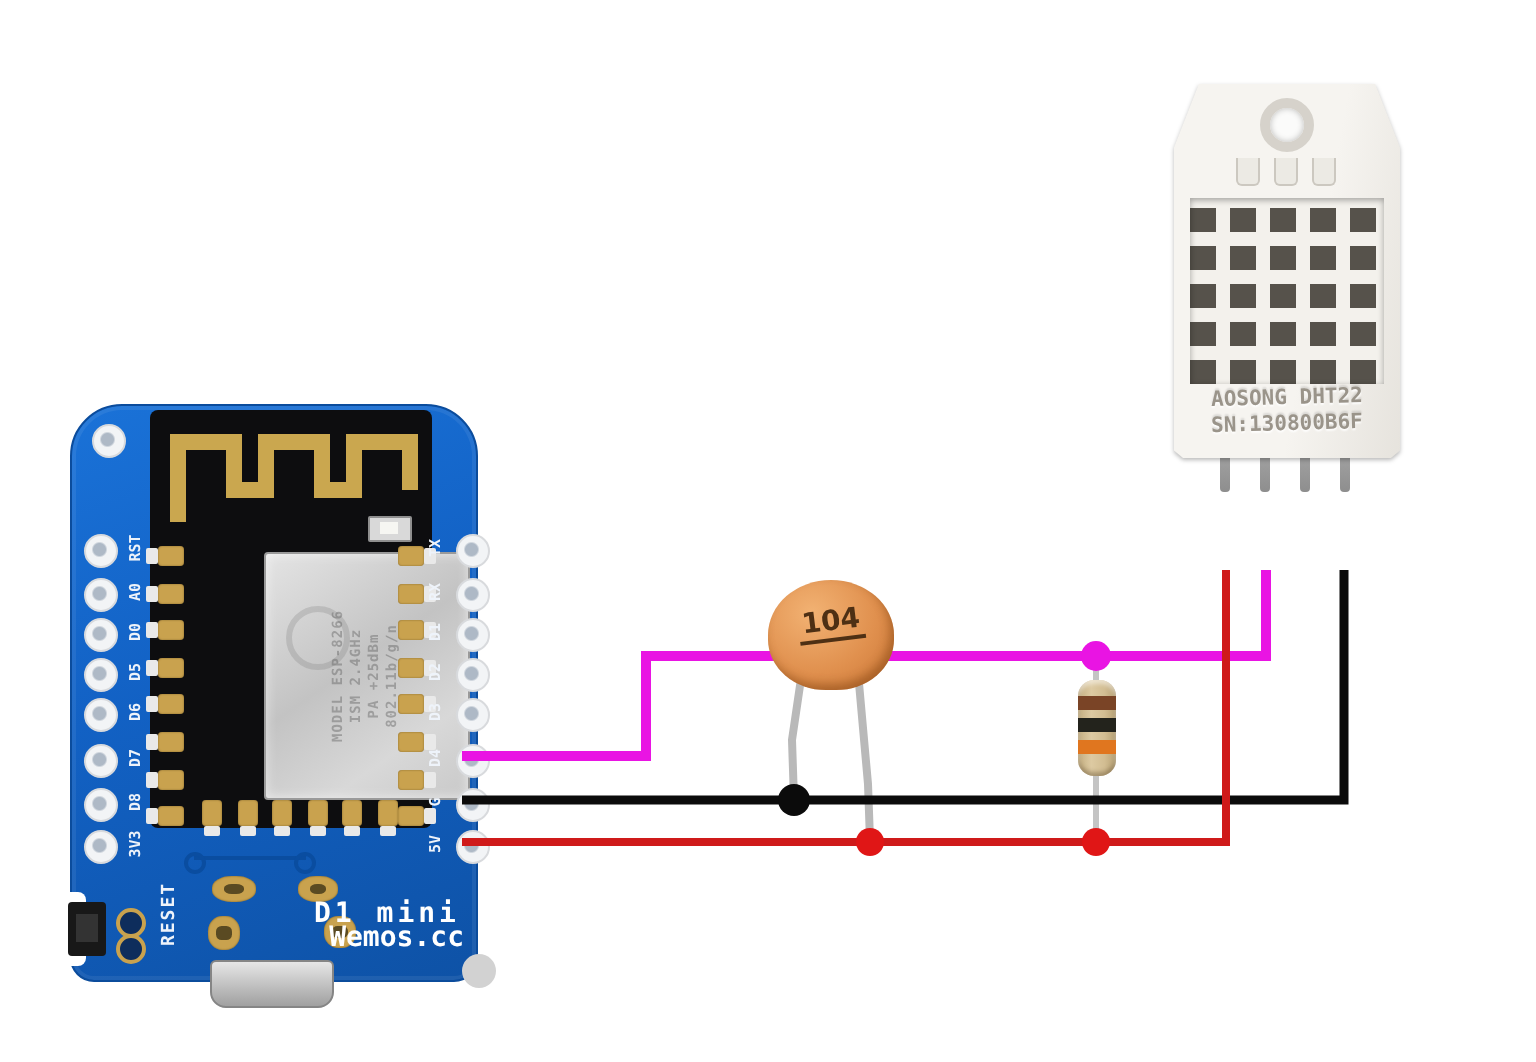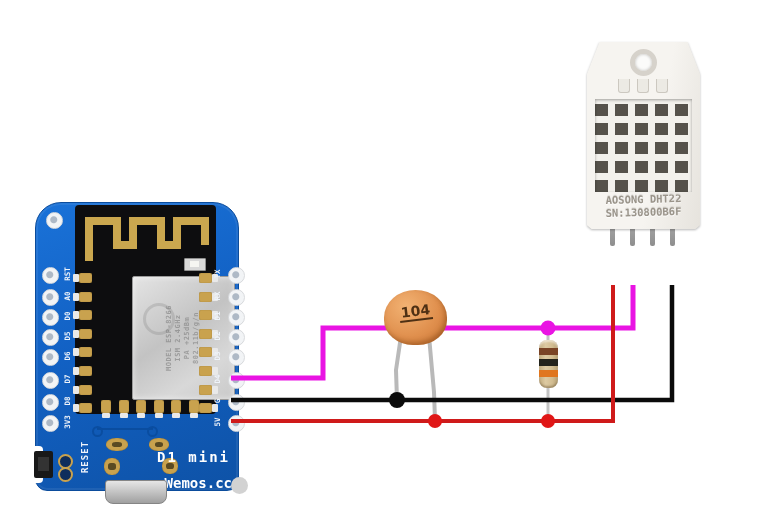--- a/index.html
+++ b/index.html
@@ -41,21 +41,21 @@
   .trace::before{left:-5px;} .trace::after{right:-5px;}
   .oval{position:absolute;background:#c9a24e;border-radius:45%;box-shadow:inset 0 0 1px #6e5622;}
   .oval::after{content:"";position:absolute;left:28%;top:30%;width:44%;height:40%;background:#5a4a22;border-radius:40%;}
   .reset-notch{position:absolute;left:-6px;top:243px;width:13px;height:37px;background:#ffffff;border-radius:4px;}
   .reset-btn{position:absolute;left:-2px;top:248px;width:19px;height:27px;background:#181818;border-radius:2px;}
   .reset-btn::after{content:"";position:absolute;left:4px;top:6px;width:11px;height:14px;background:#333;}
   .reset-label{position:absolute;left:28px;top:247px;width:42px;height:14px;display:flex;align-items:center;justify-content:center;
          transform:rotate(-90deg);transform-origin:center;color:#eef3fa;font:bold 9px "DejaVu Sans Mono",monospace;letter-spacing:1px;}
   .small-hole{position:absolute;width:11px;height:11px;border-radius:50%;background:#0e2d5c;border:2px solid #c9a24e;}
   .board-title{position:absolute;right:8px;top:246px;color:#fff;font:bold 14px "DejaVu Sans Mono",monospace;letter-spacing:2px;}
-  .board-brand{position:absolute;right:6px;top:272px;color:#fff;font:bold 14px "DejaVu Sans Mono",monospace;letter-spacing:0;}
+  .board-brand{position:absolute;right:6px;top:258px;color:#fff;font:bold 14px "DejaVu Sans Mono",monospace;letter-spacing:0;}
   .usb{position:absolute;left:69px;top:277px;width:60px;height:22px;border:1px solid #858585;border-radius:3px 3px 8px 8px;
          background:linear-gradient(180deg,#e6e6e6,#a0a0a0);}
   .corner-hole{position:absolute;left:195px;top:274px;width:17px;height:17px;border-radius:50%;background:#d2d2d2;}
 
   
   .capacitor{position:absolute;left:384px;top:290px;width:63px;height:55px;}
   .cap-body{position:absolute;inset:0;border-radius:50% 50% 46% 46%;
          background:radial-gradient(ellipse at 35% 30%,#f2b273 0%,#e0904e 55%,#c97434 100%);
          box-shadow:inset -2px -3px 5px rgba(120,60,10,.45);}
   .cap-label{position:absolute;left:0;right:0;top:13px;text-align:center;transform:rotate(-7deg);

